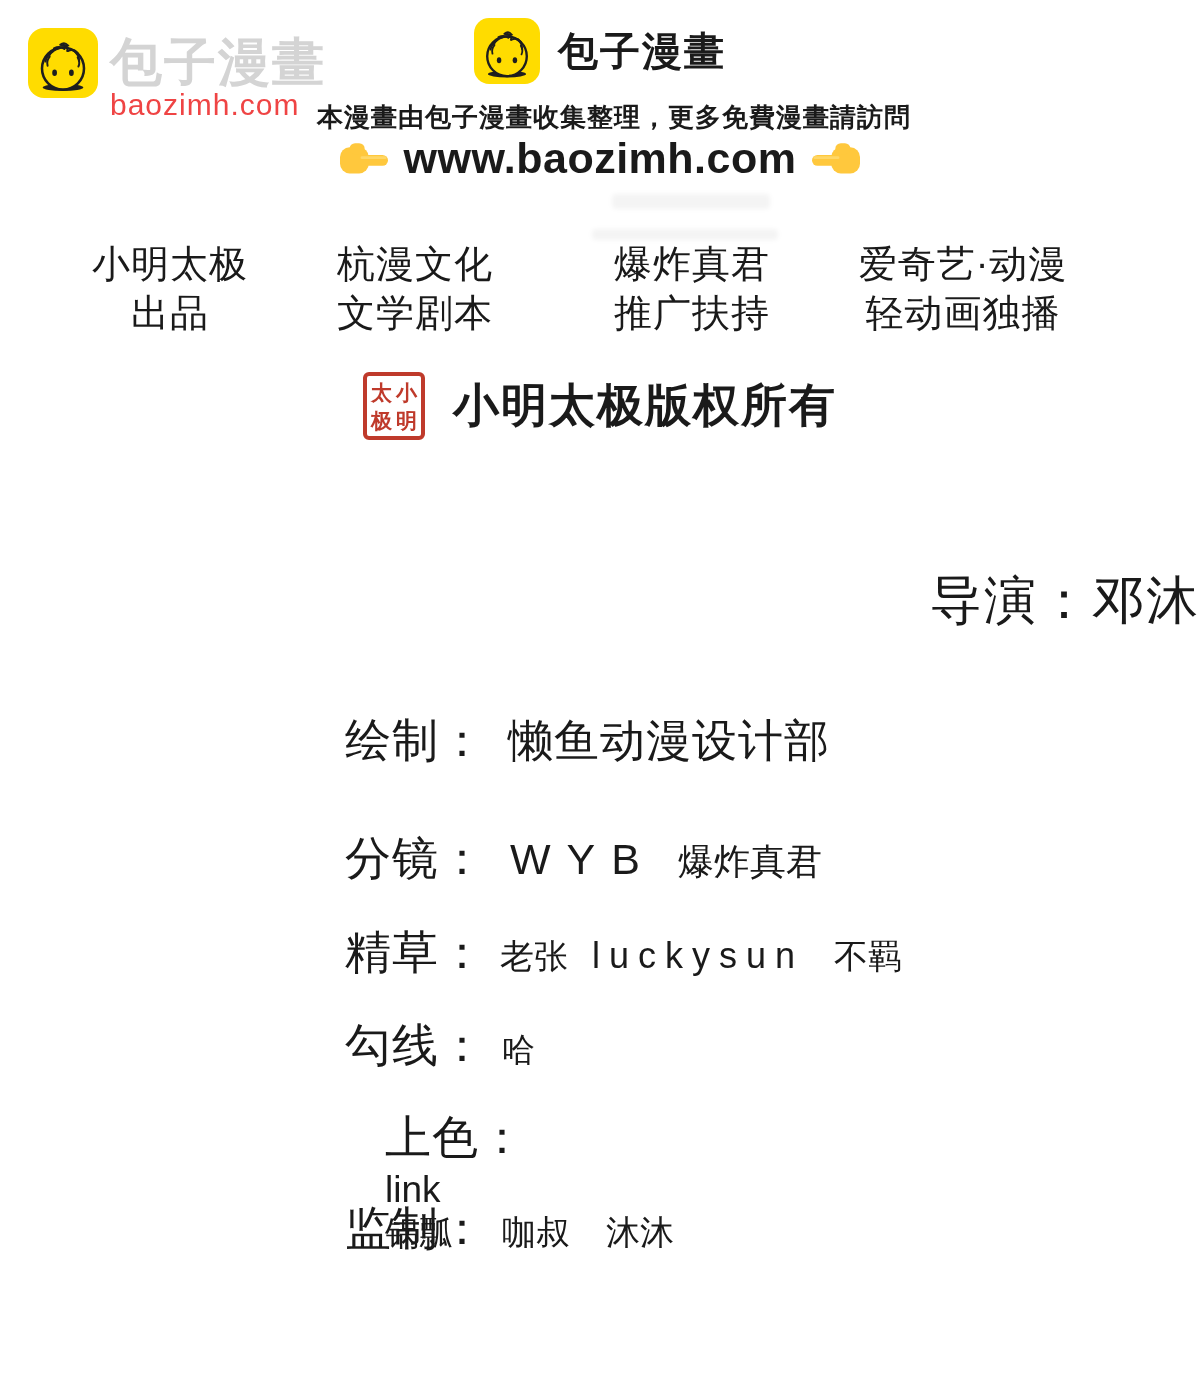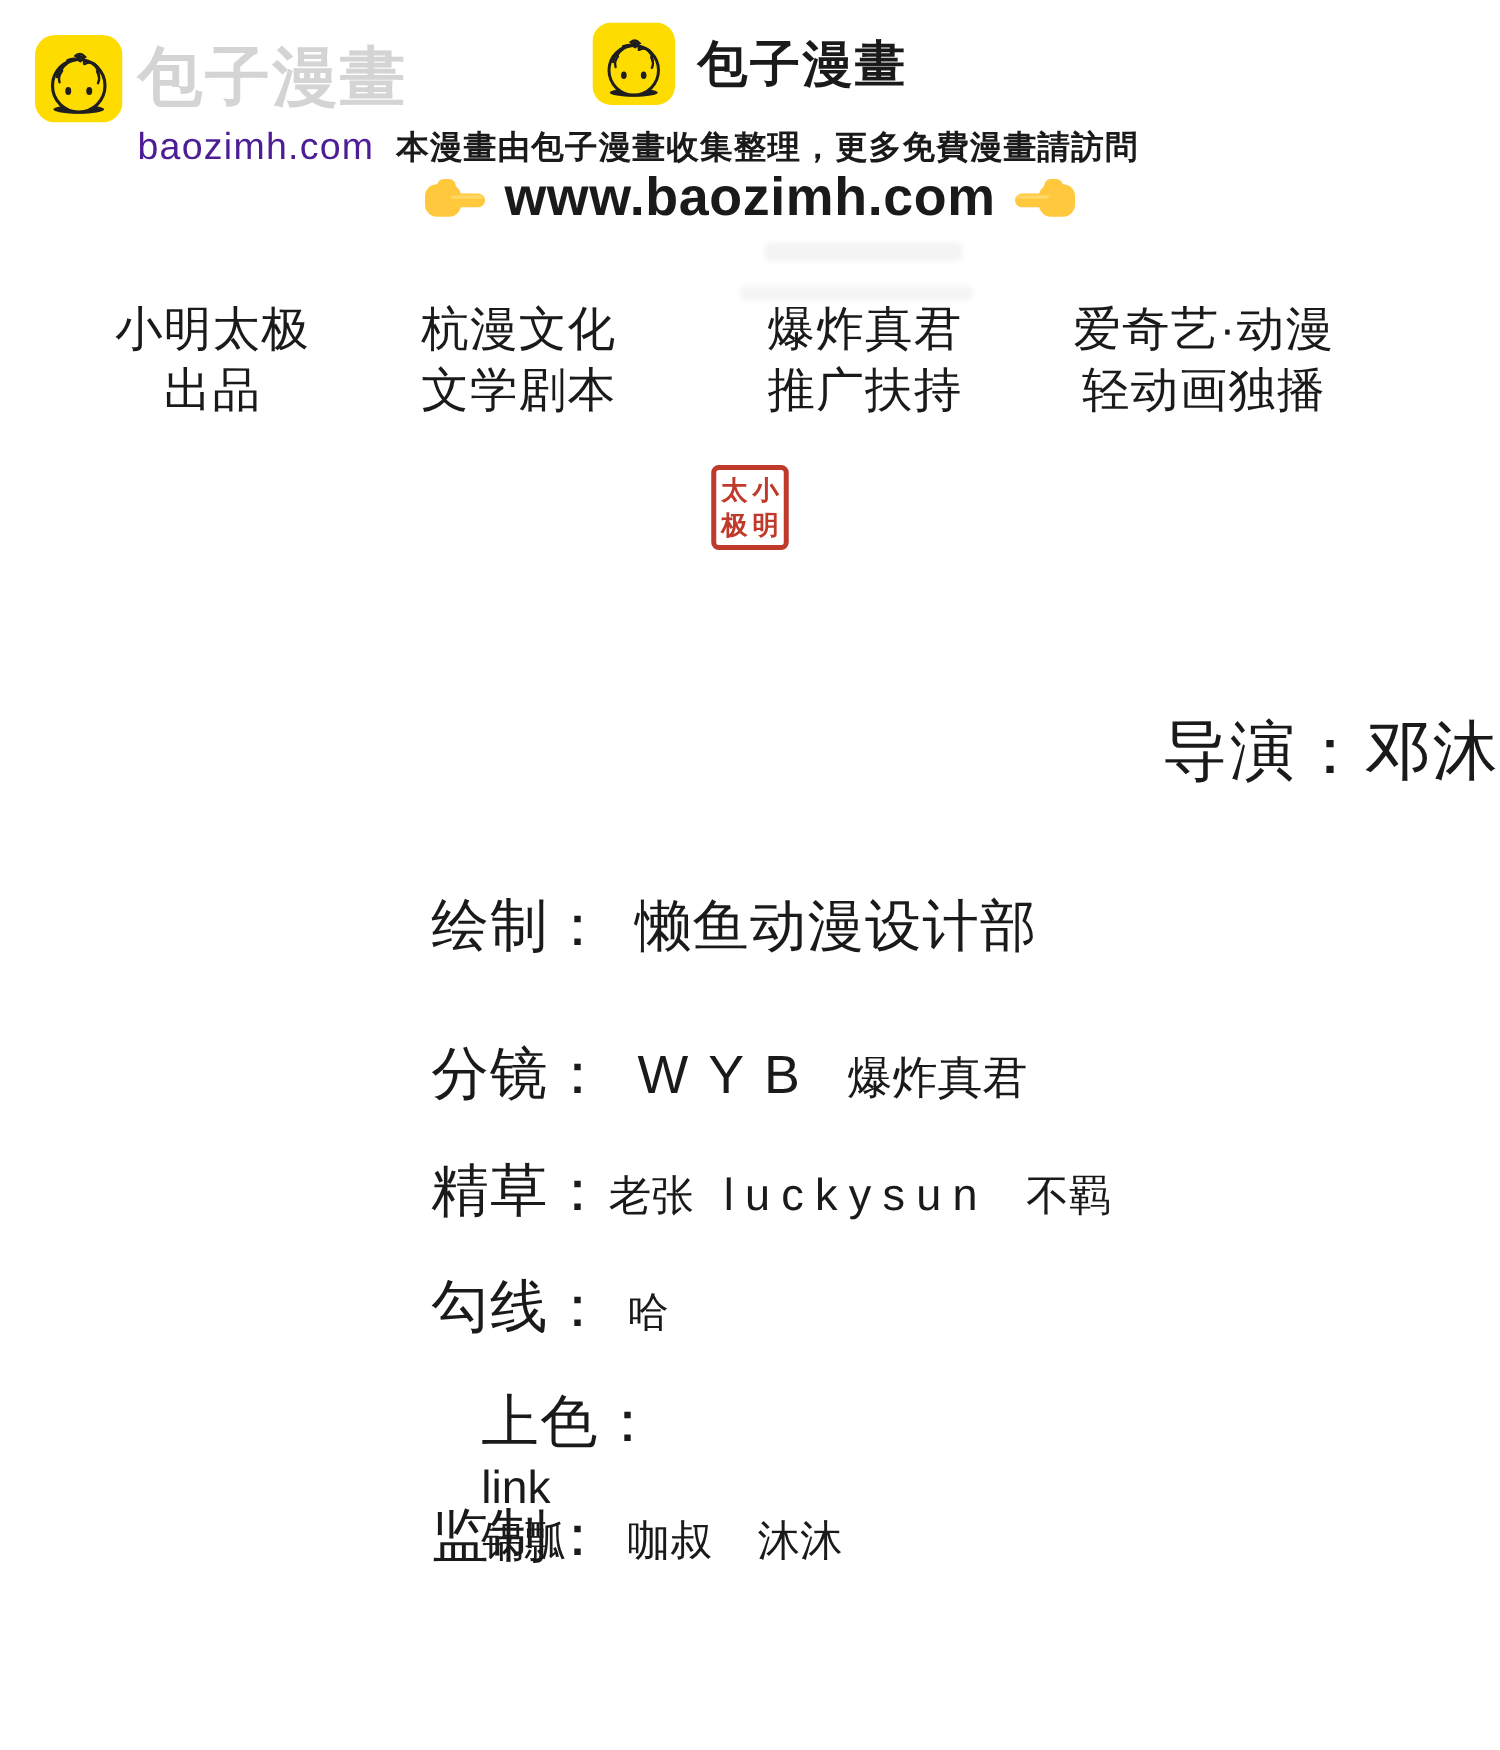--- a/index.html
+++ b/index.html
@@ -5,21 +5,21 @@
   html,body{margin:0;padding:0;background:#fff;}
   #page{
     position:relative;width:1200px;height:1400px;background:#ffffff;
     font-family:"Liberation Sans", sans-serif;color:#1a1a1a;overflow:hidden;
   }
   
   .watermark{position:absolute;left:28px;top:28px;display:flex;gap:12px;align-items:flex-start;}
   .wm-icon{width:70px;height:70px;flex:0 0 auto;}
   .wm-texts{display:flex;flex-direction:column;}
   .wm-title{font-size:52px;line-height:1;font-weight:600;color:#d4d4d4;letter-spacing:2px;margin-top:8px;}
-  .wm-domain{font-size:30px;line-height:1;color:#4c1d95;margin-top:15px;letter-spacing:1px;}
+  .wm-domain{font-size:30px;line-height:1;color:#ef4444;margin-top:2px;letter-spacing:1px;}
   
   .site-header{position:absolute;left:0;top:18px;width:100%;display:flex;justify-content:center;align-items:center;gap:18px;}
   .sh-icon{width:66px;height:66px;}
   .sh-name{font-size:40px;font-weight:700;letter-spacing:2px;}
   .notice{position:absolute;left:0;top:100px;width:100%;text-align:center;font-size:26px;font-weight:700;letter-spacing:1px;padding-left:14px;}
   .url-line{position:absolute;left:0;top:134px;width:100%;display:flex;justify-content:center;align-items:center;gap:16px;}
   .hand{width:48px;height:32px;}
   .hand.flip{transform:scaleX(-1);}
   .url-text{font-size:43px;font-weight:600;letter-spacing:0.5px;}
   
@@ -40,21 +40,21 @@
   .director-line{position:absolute;left:0;top:566px;width:100%;text-align:right;
     font-size:52px;font-weight:500;letter-spacing:2px;}
   .credit-row{position:absolute;left:345px;display:flex;align-items:baseline;white-space:nowrap;}
   .credit-role{font-size:46px;font-weight:500;letter-spacing:1px;}
   .credit-name{font-size:34px;font-weight:400;}
   .r1{top:710px;} .r2{top:828px;} .r3{top:922px;} .r4{top:1015px;} .r5{top:1107px;flex-direction:column;} .r6{top:1198px;}
   .n-big{font-size:45px;font-weight:500;margin-left:22px;letter-spacing:1px;}
   .spaced-wide{letter-spacing:16px;font-size:43px;}
   .spaced-mid{letter-spacing:9px;font-size:36px;}
   .spaced-sm{letter-spacing:6px;font-size:36px;}
-  .ml14{margin-left:1px;} .ml16{margin-left:16px;} .ml22{margin-left:22px;} .ml24{margin-left:24px;}
+  .ml14{margin-left:14px;} .ml16{margin-left:16px;} .ml22{margin-left:22px;} .ml24{margin-left:24px;}
   .ml28{margin-left:40px;} .ml30{margin-left:30px;} .ml36{margin-left:36px;} .ml76{margin-left:76px;}
 </style>
 </head>
 <body>
 
 <svg width="0" height="0" style="position:absolute">
   <defs>
     <g id="bun-logo">
       <rect x="0" y="0" width="100" height="100" rx="23" fill="#FFDC00"></rect>
       <ellipse cx="50" cy="85" rx="29" ry="5" fill="#1e1e1e"></ellipse>
@@ -135,20 +135,21 @@
     <div>轻动画独播</div>
   </div>
 
   <div class="copyright-row">
     <div class="seal">
       <span>太</span>
       <span>小</span>
       <span>极</span>
       <span>明</span>
     </div>
+    <div class="copyright-text">小明太极版权所有</div>
   </div>
 
   <div class="director-line">
     <span>导演：</span><span>邓沐</span>
   </div>
 
   <div class="credit-row r1">
     <span class="credit-role">绘制：</span>
     <span class="credit-name n-big">懒鱼动漫设计部</span>
   </div>

